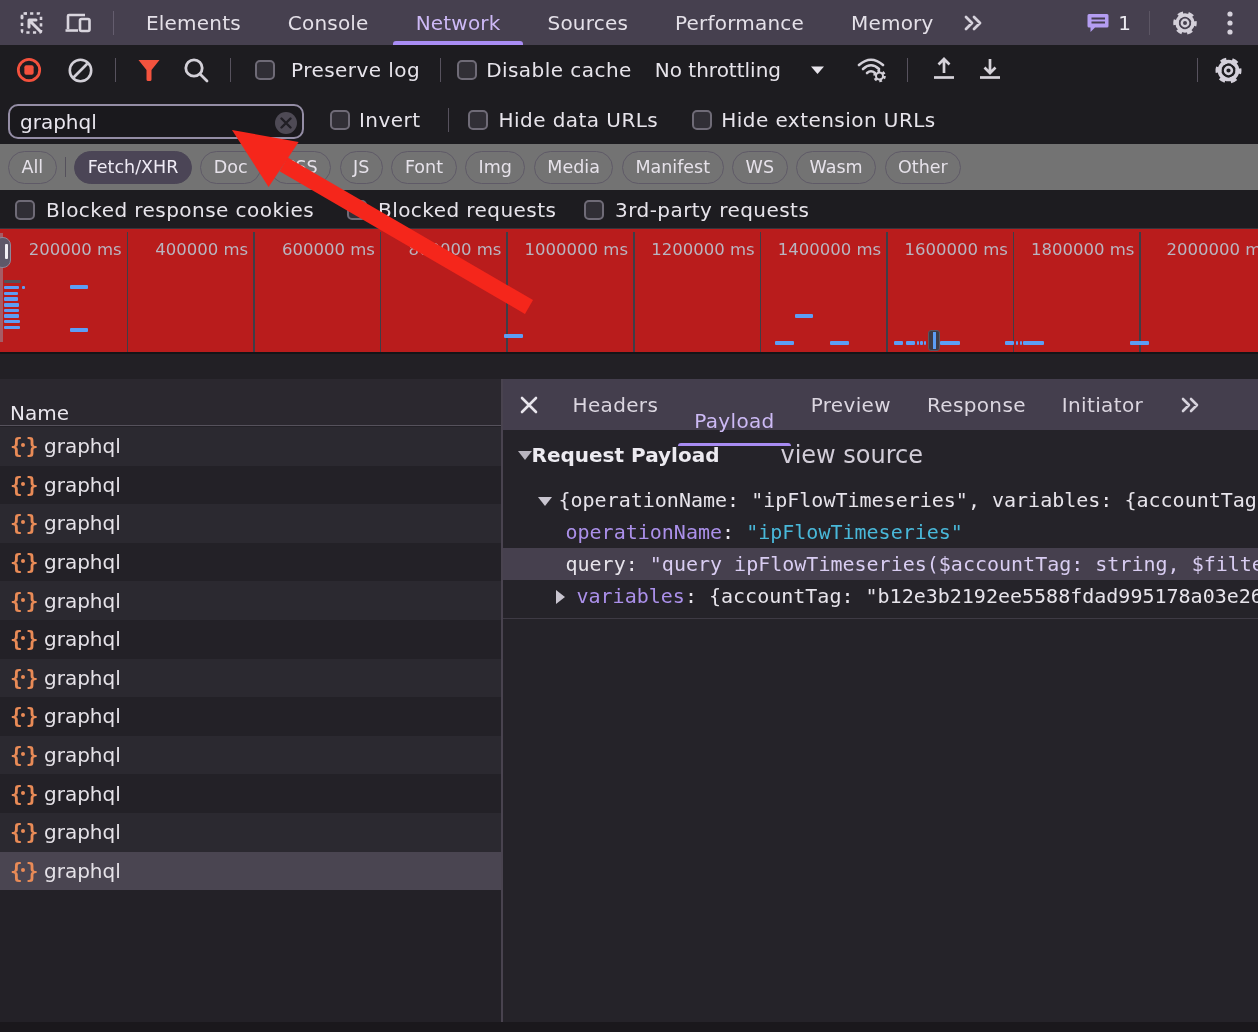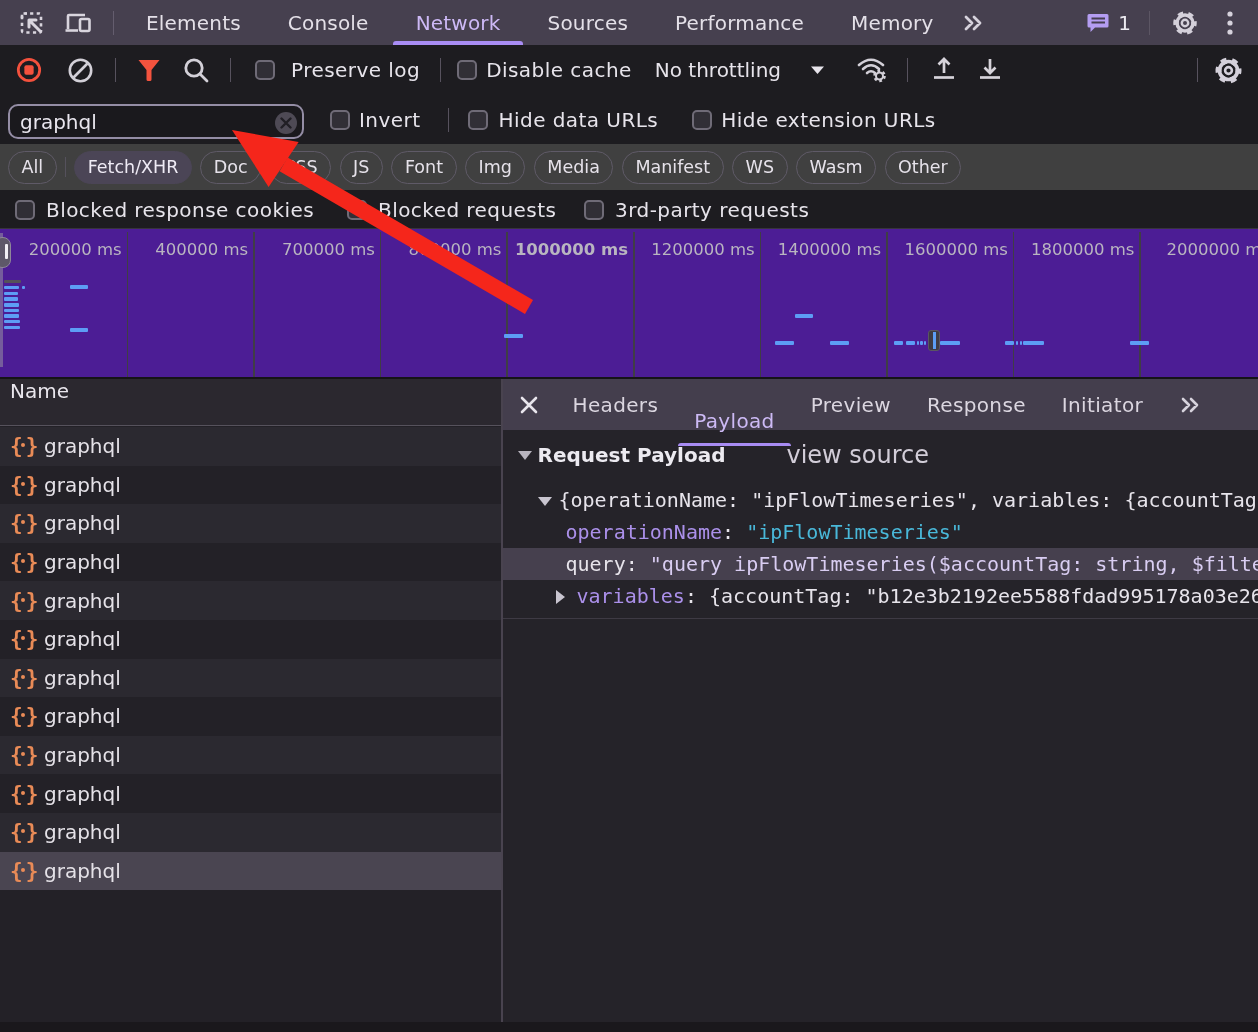--- a/index.html
+++ b/index.html
@@ -30,46 +30,46 @@
   .tool-label { font-size:20px; letter-spacing:0.45px; color:#e7e4eb; }
   .toolbar .vsep, .filterrow .vsep { background:#57525e; }
 
   
   .filterrow { left:0; top:95px; width:1258px; height:49px; background:#1d1c20; display:flex; align-items:center; }
   .filter-input { position:relative; width:296px; height:35px; margin-left:8px; border:2px solid #948da5; border-radius:10px; background:#1a191d; position:relative; top:2px; display:flex; align-items:center; }
   .filter-input .ftext { font-size:20px; color:#e9e6ee; margin-left:10px; }
   .clear-btn { position:absolute; right:5px; top:5.5px; width:22px; height:22px; border-radius:50%; background:#4e4a55; display:flex; align-items:center; justify-content:center; }
 
   
-  .chiprow { left:0; top:144px; width:1258px; height:46px; background:#404040; display:flex; align-items:center; }
+  .chiprow { left:0; top:144px; width:1258px; height:46px; background:#737373; display:flex; align-items:center; }
   .chip { height:33px; border:1.5px solid #5f5a67; border-radius:17px; display:flex; align-items:center; padding:0 12.5px; font-size:17.5px; font-weight:500; color:#e6e2ea; margin-right:8.5px; flex:none; }
   .chip.active { background:#4b4556; border-color:#4b4556; color:#efebf5; }
   .chip-sep { width:1px; height:20px; background:#55515c; margin:0 8px 0 0; flex:none; }
 
   
   .blockedrow { left:0; top:190px; width:1258px; height:38px; background:#1d1c20; }
   .blockeditem { position:absolute; top:8px; display:flex; align-items:center; gap:11px; }
 
   
-  .overview { left:0; top:228px; width:1258px; height:151px; background:#4c1d95; border-top:1px solid #37343c; overflow:hidden; }
+  .overview { left:0; top:228px; width:1258px; height:126px; background:#b91c1c; border-top:1px solid #37343c; overflow:hidden; }
   .gridline { position:absolute; top:3px; bottom:2px; width:1.5px; background:#403d46; }
   .ov-label { position:absolute; top:11px; font-size:16.5px; color:#b9b5c0; white-space:nowrap; }
   .ov-mark { position:absolute; background:#5d9df5; border-radius:1px; }
   .ov-mark.grey { background:#55525a; }
   .ov-handle { position:absolute; left:-6px; top:8px; width:17px; height:31px; background:#5e5869; border:1.5px solid #8e8799; border-radius:8px; }
   .ov-handle .hline { position:absolute; left:10px; top:6px; width:2.5px; height:15px; background:#f2f0f5; border-radius:1px; }
   .ov-strip { position:absolute; left:0; top:4px; width:3px; bottom:12px; background:rgba(152,146,162,0.55); }
   .ov-ibeam { position:absolute; background:#3f3b45; border:1.5px solid #5a5662; border-radius:3px; }
   .ov-ibeam .iline { position:absolute; left:50%; top:1px; bottom:1px; width:3px; margin-left:-1.5px; background:#5d9df5; }
   .ov-bottom { position:absolute; left:0; bottom:0; width:1258px; height:2px; background:#151417; }
 
   
   .main { left:0; top:379px; width:1258px; height:653px; }
   .leftpane { position:absolute; left:0; top:0; width:501px; height:653px; background:#232127; }
-  .name-header { position:absolute; left:0; top:0; width:501px; height:47px; background:#2b282f; border-bottom:1px solid #56525c; display:flex; align-items:flex-start; }
+  .name-header { position:absolute; left:0; top:0; width:501px; height:47px; background:#2b282f; border-bottom:1px solid #56525c; display:flex; align-items:flex-end; }
   .name-header .hname { margin-left:10px; font-size:20px; color:#e9e6ed; }
   .reqrows { position:absolute; left:0; top:48px; width:501px; }
   .reqrow { height:38.6px; display:flex; align-items:center; font-size:20px; color:#e5e2e8; }
   .reqrow.light { background:#2b2930; }
   .reqrow.dark { background:#232127; }
   .reqrow.selected { background:#4a4551; }
   .brace-ic { position:relative; width:26px; margin-left:9px; margin-right:9px; flex:none; font-family:"DejaVu Sans Mono", monospace; font-weight:bold; font-size:21px; color:#e98b57; letter-spacing:3px; text-indent:1px; }
   .brace-ic .dot { position:absolute; left:11.5px; top:9px; width:4px; height:4px; background:#e98b57; border-radius:50%; }
 
   .pane-divider { position:absolute; left:501px; top:0; width:1.5px; height:653px; background:#49434f; }
@@ -80,21 +80,21 @@
   .rtab.active { color:#cdbaf5;margin-top:32px; }
   .rtab.active .underline { position:absolute; left:2px; right:2px; bottom:0; height:3.5px; border-radius:3px 3px 0 0; background:#a88cf3; }
   .rclose { width:52px; height:51px; display:flex; align-items:center; justify-content:center; }
   .rtab-more { display:flex; align-items:center; padding-left:18px; color:#d6d2dc; }
 
   .payload { position:absolute; left:0; top:51px; width:755.5px; bottom:0; }
   .sectionrow { position:absolute; left:0; top:0; width:755.5px; height:50px; display:flex; align-items:center; }
   .tri { width:0; height:0; flex:none; }
   .tri.down { border-left:7px solid transparent; border-right:7px solid transparent; border-top:9px solid #b8b4be; }
   .tri.right { border-top:7px solid transparent; border-bottom:7px solid transparent; border-left:9px solid #c9c5d0; }
-  .section-title { font-size:20px; font-weight:bold; color:#eceaf0; margin-left:6px; }
+  .section-title { font-size:20px; font-weight:bold; color:#eceaf0; margin-left:0; }
   .view-source { font-size:24px; color:#d2cdd8; }
 
   .tree { position:absolute; left:0; top:54px; width:755.5px; font-family:"DejaVu Sans Mono", monospace; font-size:20px; }
   .treerow { position:relative; height:32px; display:flex; align-items:center; white-space:pre; overflow:hidden; }
   .treerow.hl { background:#46404e; }
   .treerow .tri { margin-top:2px; }
   .c-plain { color:#e7e4eb; }
   .c-key { color:#ab90ea; }
   .c-str { color:#49b8d9; }
   .c-strsel { color:#d9cdf2; }
@@ -312,25 +312,25 @@
     <div class="ov-strip"></div>
     <div class="ov-handle">
         <div class="hline"></div>
       </div>
     <div class="ov-bottom"></div>
   <div class="gridline" style="left: 126.6px;"></div>
       <div class="ov-label" style="right: 1136.4px;">200000 ms</div>
       <div class="gridline" style="left: 253.2px;"></div>
       <div class="ov-label" style="right: 1009.8px;">400000 ms</div>
       <div class="gridline" style="left: 379.8px;"></div>
-      <div class="ov-label" style="right: 883.2px;">700000 ms</div>
+      <div class="ov-label" style="right: 883.2px;">600000 ms</div>
       <div class="gridline" style="left: 506.4px;"></div>
       <div class="ov-label" style="right: 756.6px;">800000 ms</div>
       <div class="gridline" style="left: 633px;"></div>
-      <div class="ov-label" style="right: 630px; font-weight: bold;">1000000 ms</div>
+      <div class="ov-label" style="right: 630px;">1000000 ms</div>
       <div class="gridline" style="left: 759.6px;"></div>
       <div class="ov-label" style="right: 503.4px;">1200000 ms</div>
       <div class="gridline" style="left: 886.2px;"></div>
       <div class="ov-label" style="right: 376.8px;">1400000 ms</div>
       <div class="gridline" style="left: 1012.8px;"></div>
       <div class="ov-label" style="right: 250.2px;">1600000 ms</div>
       <div class="gridline" style="left: 1139.4px;"></div>
       <div class="ov-label" style="right: 123.6px;">1800000 ms</div>
       <div class="ov-label" style="right: -12px;">2000000 ms</div>
       <div class="ov-mark grey" style="left: 4px; top: 51px; width: 17px; height: 3px;"></div>

